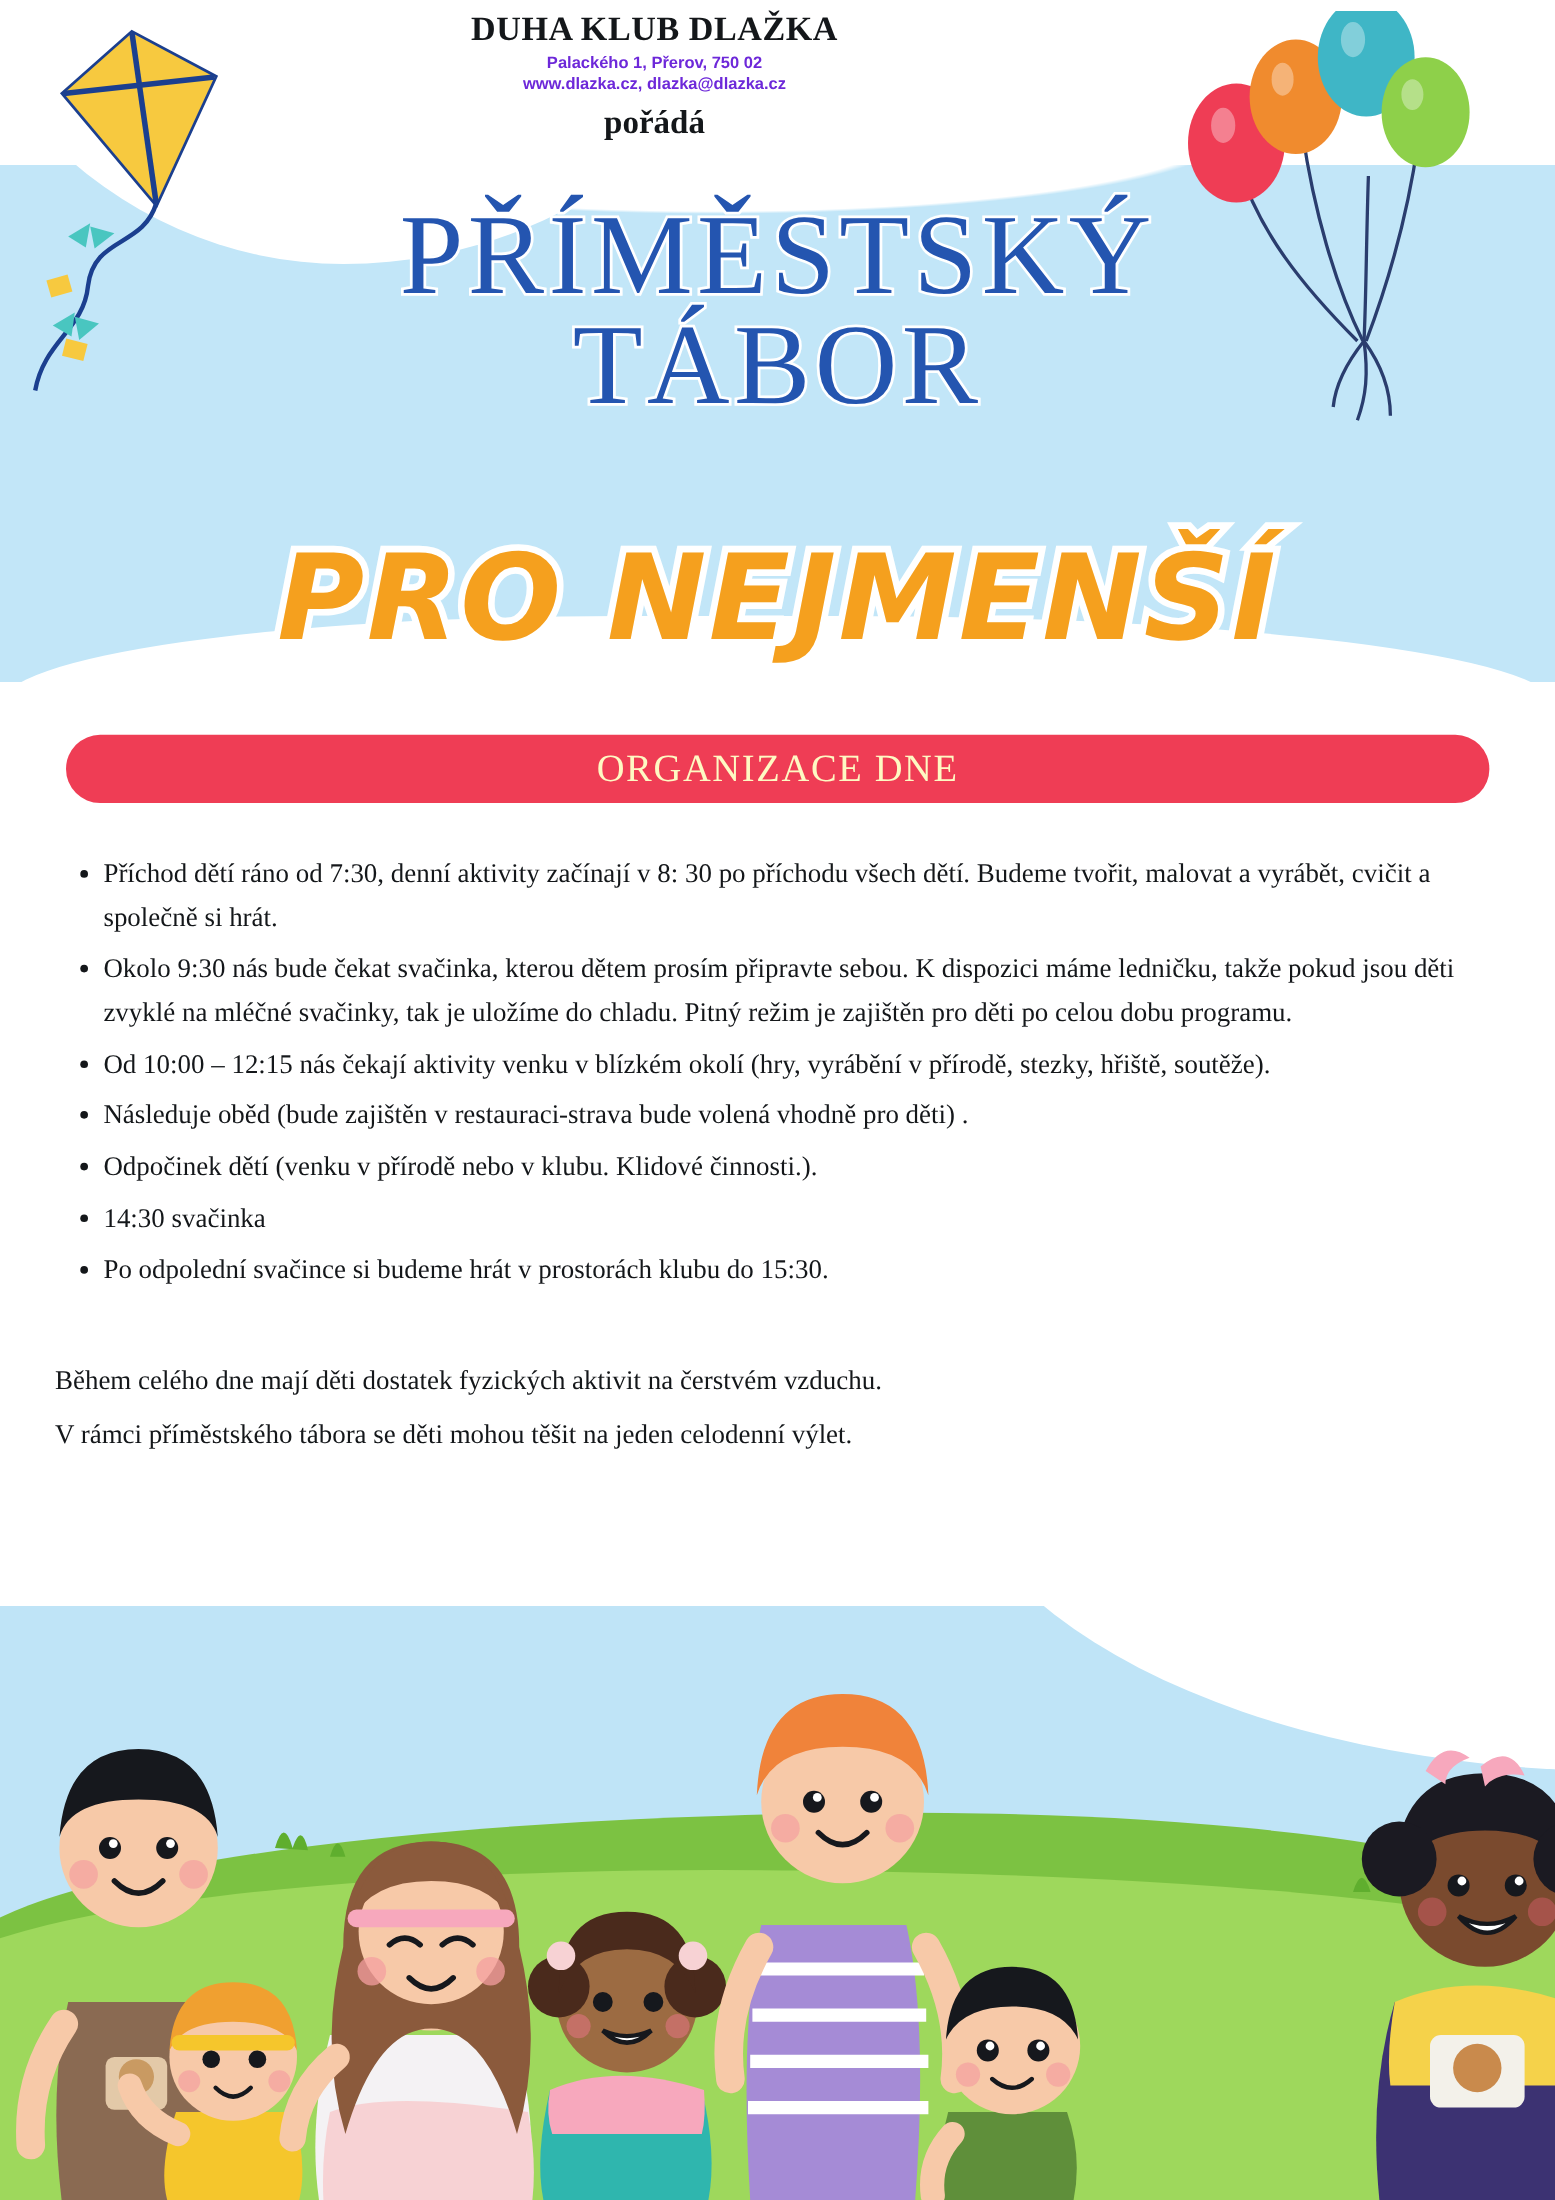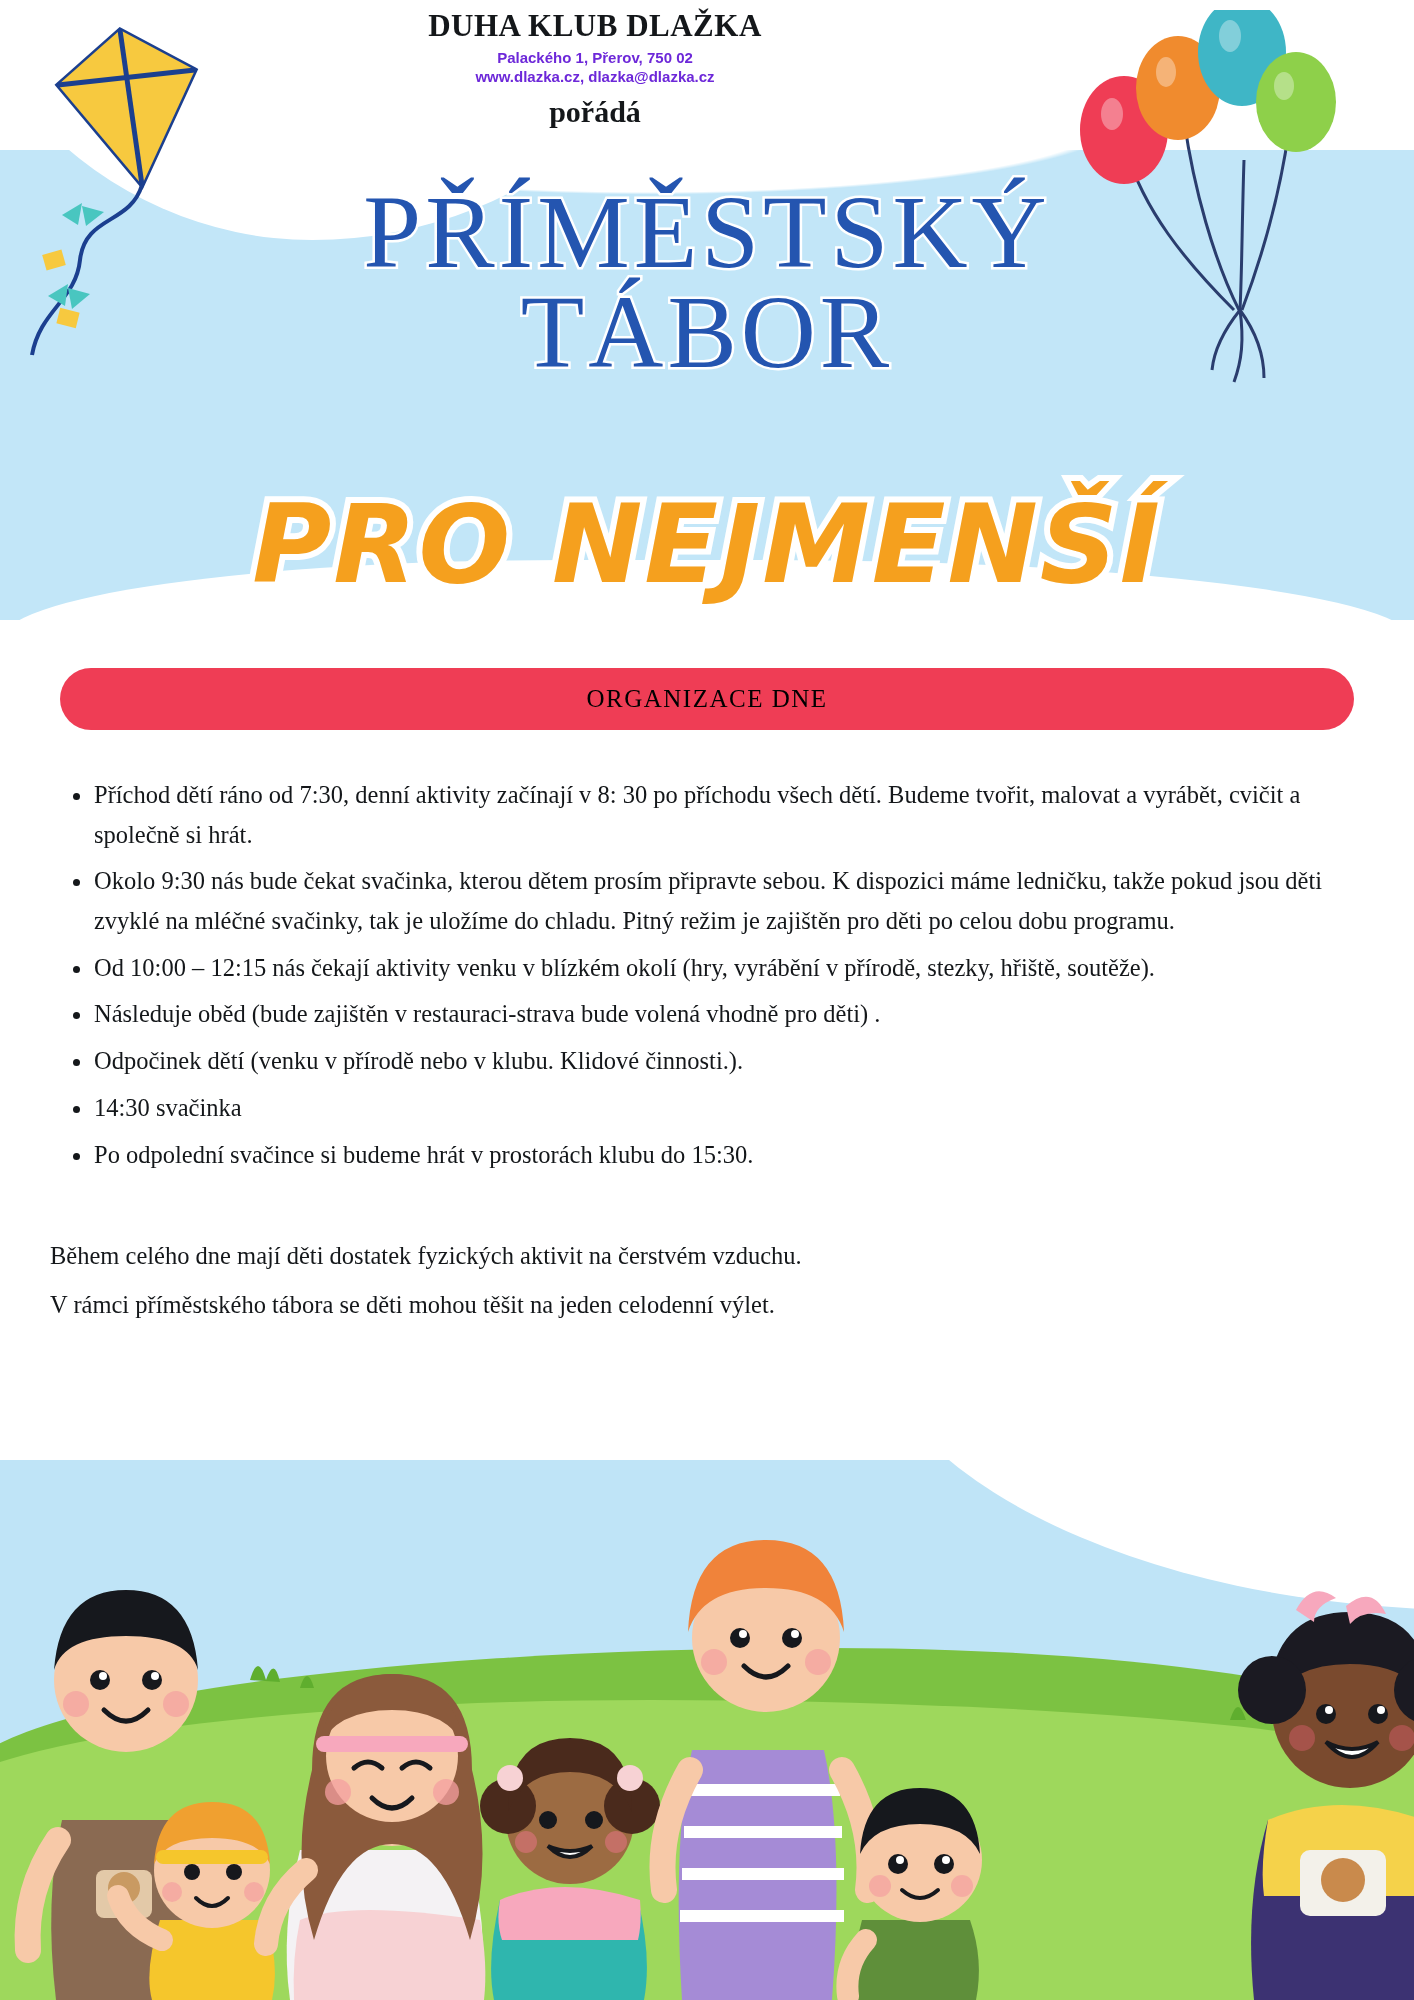--- a/index.html
+++ b/index.html
@@ -186,23 +186,23 @@
     height: 62px;
     background: #ef3d55;
     border-radius: 34px;
     display: flex;
     align-items: center;
     justify-content: center;
     z-index: 35;
   }
   .banner span {
     font-family: "Liberation Serif", serif;
-    font-size: 25px;
+    font-size: 35px;
     letter-spacing: 1.5px;
-    color: #000000;
+    color: #fef9c3;
   }
 
   
   .content {
     position: absolute;
     top: 775px;
     left: 50px;
     width: 1320px;
     z-index: 35;
   }

